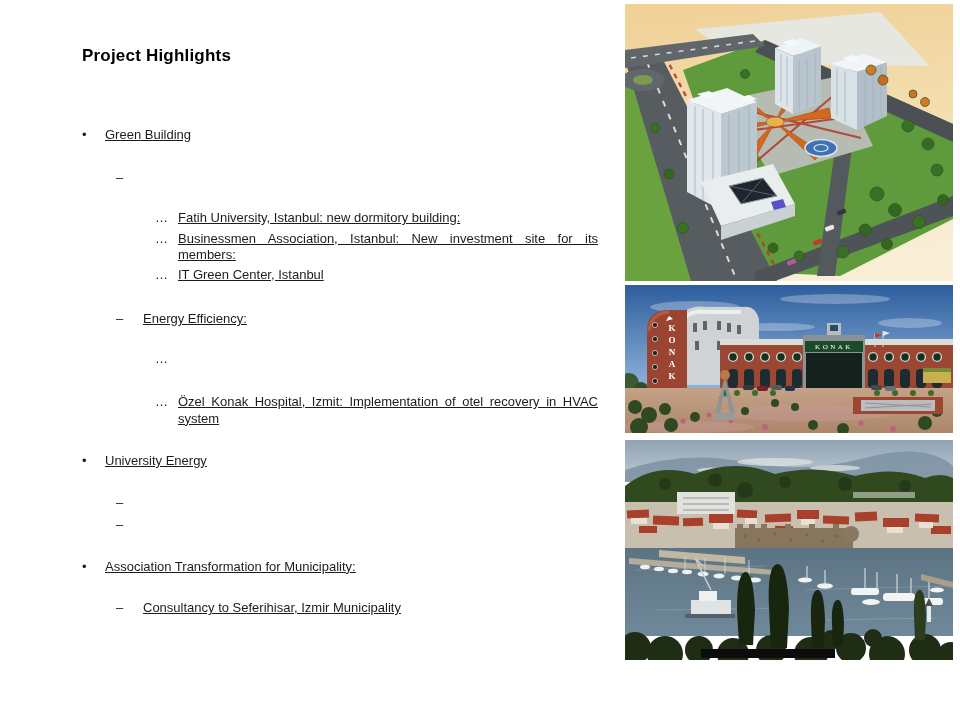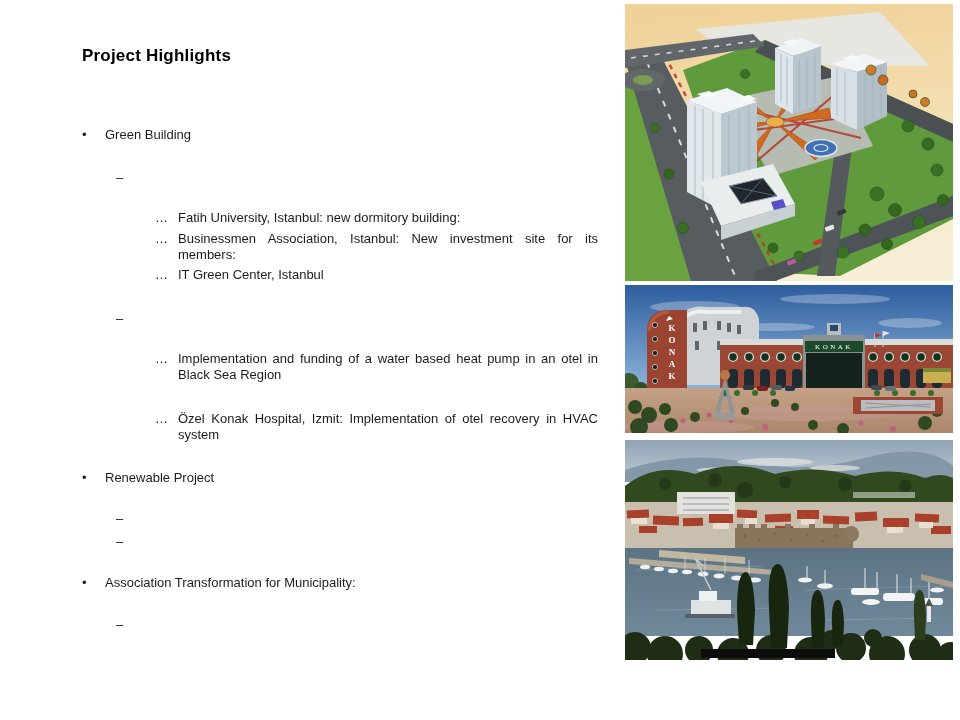--- a/index.html
+++ b/index.html
@@ -12,21 +12,21 @@
   .title{
     position:absolute;left:82px;top:46px;
     font-size:17px;font-weight:700;color:#000;letter-spacing:.2px;
   }
   .content{position:absolute;left:0;top:127px;width:625px;}
   .row{display:flex;align-items:flex-start;font-size:13px;line-height:16.5px;}
   .mk{flex:0 0 auto;}
   .l1{padding-left:82px;}  .l1 .mk{width:23px;}
   .l2{padding-left:116px;} .l2 .mk{width:27px;}
   .l3{padding-left:155px;} .l3 .mk{width:23px;}
-  .txt{text-align:justify;}
+  .txt{text-align:justify;text-decoration:underline;}
   .l2 .txt{width:452px;}
   .l3 .txt{width:420px;}
   .photo{position:absolute;left:625px;width:328px;display:block;}
   .photo svg{display:block;width:100%;height:100%;}
   #photo-render{top:4px;height:277px;}
   #photo-konak{top:285px;height:148px;}
   #photo-marina{top:440px;height:220px;}
 </style>
 </head>
 <body>
@@ -50,45 +50,46 @@
     <div class="row l3" style="margin-top:4px">
       <span class="mk">…</span>
       <span class="txt">Businessmen Association, Istanbul: New investment site for its members:</span>
     </div>
     <div class="row l3" style="margin-top:3px">
       <span class="mk">…</span>
       <span class="txt">IT Green Center, Istanbul</span>
     </div>
     <div class="row l2" style="margin-top:28px">
       <span class="mk">–</span>
+      <span class="txt">Energy Efficiency:</span>
     </div>
     <div class="row l3" style="margin-top:23px">
       <span class="mk">…</span>
-      <span class="txt">Implementation and funding of a water based heat pump in an otel in Black Sea Region</span>
     </div>
     <div class="row l3" style="margin-top:27px">
       <span class="mk">…</span>
       <span class="txt">Özel Konak Hospital, Izmit: Implementation of otel recovery in HVAC system</span>
     </div>
     <div class="row l1" style="margin-top:26px">
       <span class="mk">•</span>
-      <span class="txt">Renewable Project</span>
+      <span class="txt">University Energy</span>
     </div>
     <div class="row l2" style="margin-top:25px">
       <span class="mk">–</span>
     </div>
     <div class="row l2" style="margin-top:6px">
       <span class="mk">–</span>
     </div>
     <div class="row l1" style="margin-top:25px">
       <span class="mk">•</span>
       <span class="txt">Association Transformation for Municipality:</span>
     </div>
     <div class="row l2" style="margin-top:25px">
       <span class="mk">–</span>
+      <span class="txt">Consultancy to Seferihisar, Izmir Municipality</span>
     </div>
   </div>
 
   <div class="photo" id="photo-render">
     <svg viewBox="0 0 328 277" preserveAspectRatio="none" aria-hidden="true">
       <defs>
         <linearGradient id="bgBeige" x1="0" y1="0" x2="0.15" y2="1">
           <stop offset="0" stop-color="#f0d096"></stop>
             <stop offset="0.6" stop-color="#f4e0b4"></stop>
             <stop offset="1" stop-color="#f8eed6"></stop>

